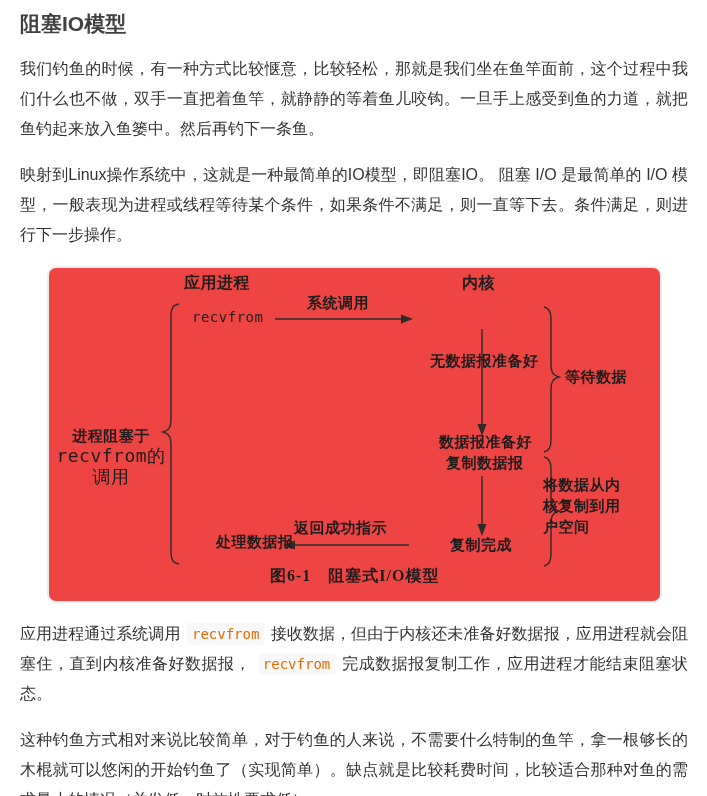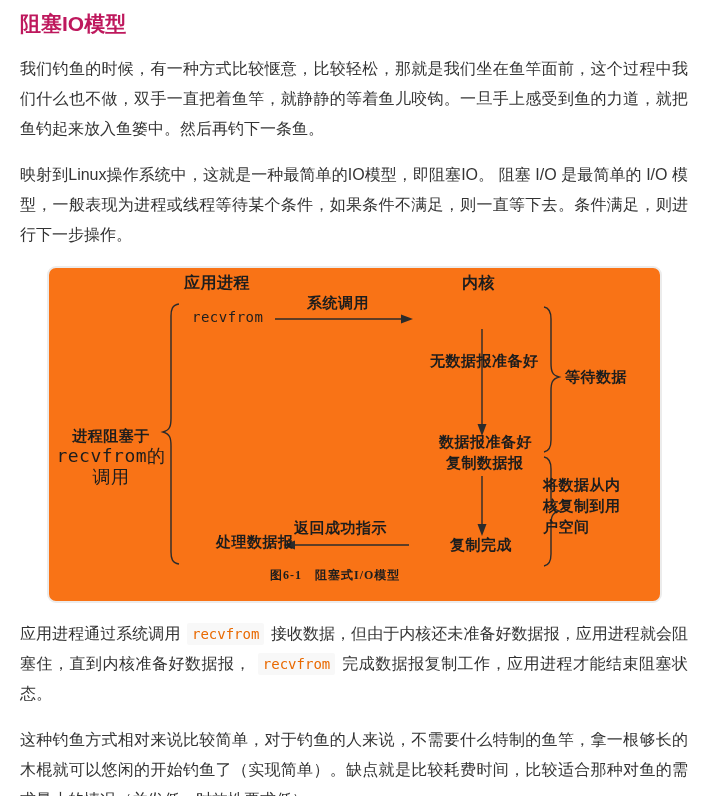--- a/index.html
+++ b/index.html
@@ -9,21 +9,21 @@
     height: 796px;
     overflow: hidden;
     background: #ffffff;
     color: #333333;
     font-family: "Liberation Sans", "DejaVu Sans", sans-serif;
     padding: 8px 19px 0 20px;
   }
   h1.page-title {
     font-size: 21px;
     font-weight: 700;
-    color: #be185d;
+    color: #404040;
     margin: 2px 0 0 0;
     line-height: 28px;
   }
   p.body-par {
     font-size: 16px;
     line-height: 30px;
     margin: 16px 0;
     color: #333333;
     text-align: justify;
   }
@@ -38,42 +38,42 @@
     white-space: nowrap;
   }
   
   .figure-box {
     position: relative;
     width: 615px;
     height: 337px;
     margin: 10px 0 14px 27px;
     border: 2px solid #ececec;
     border-radius: 9px;
-    background: #f97316;
+    background: #ef4444;
   }
   .fig-svg { position: absolute; left: 0; top: 0; }
   .fig-text {
     position: absolute;
     font-family: "Liberation Serif", "DejaVu Serif", serif;
     font-weight: 600;
     font-size: 15px;
     line-height: 17px;
     color: #1d1d1d;
     letter-spacing: 0.5px;
     white-space: nowrap;
   }
   .fig-header { font-weight: 700; font-size: 16px; }
   .fig-mono {
     font-family: "DejaVu Sans Mono", "Liberation Mono", monospace;
     font-weight: 400;
     font-size: 14px;
     letter-spacing: 0.5px;
   }
   .fig-wrap { white-space: normal; }
-  .fig-caption { font-weight: 700; font-size: 12px; letter-spacing: 1px; }
+  .fig-caption { font-weight: 700; font-size: 16px; letter-spacing: 1px; }
   .blocked-label { text-align: center; white-space: normal; line-height: 19px; margin-top: 9px; }
   .blocked-label .fig-mono { font-size: 18px; }
 </style>
 </head>
 <body>
 
 <h1 class="page-title">阻塞IO模型</h1>
 
 <p class="body-par">我们钓鱼的时候，有一种方式比较惬意，比较轻松，那就是我们坐在鱼竿面前，这个过程中我们什么也不做，双手一直把着鱼竿，就静静的等着鱼儿咬钩。一旦手上感受到鱼的力道，就把鱼钓起来放入鱼篓中。然后再钓下一条鱼。</p>
 

